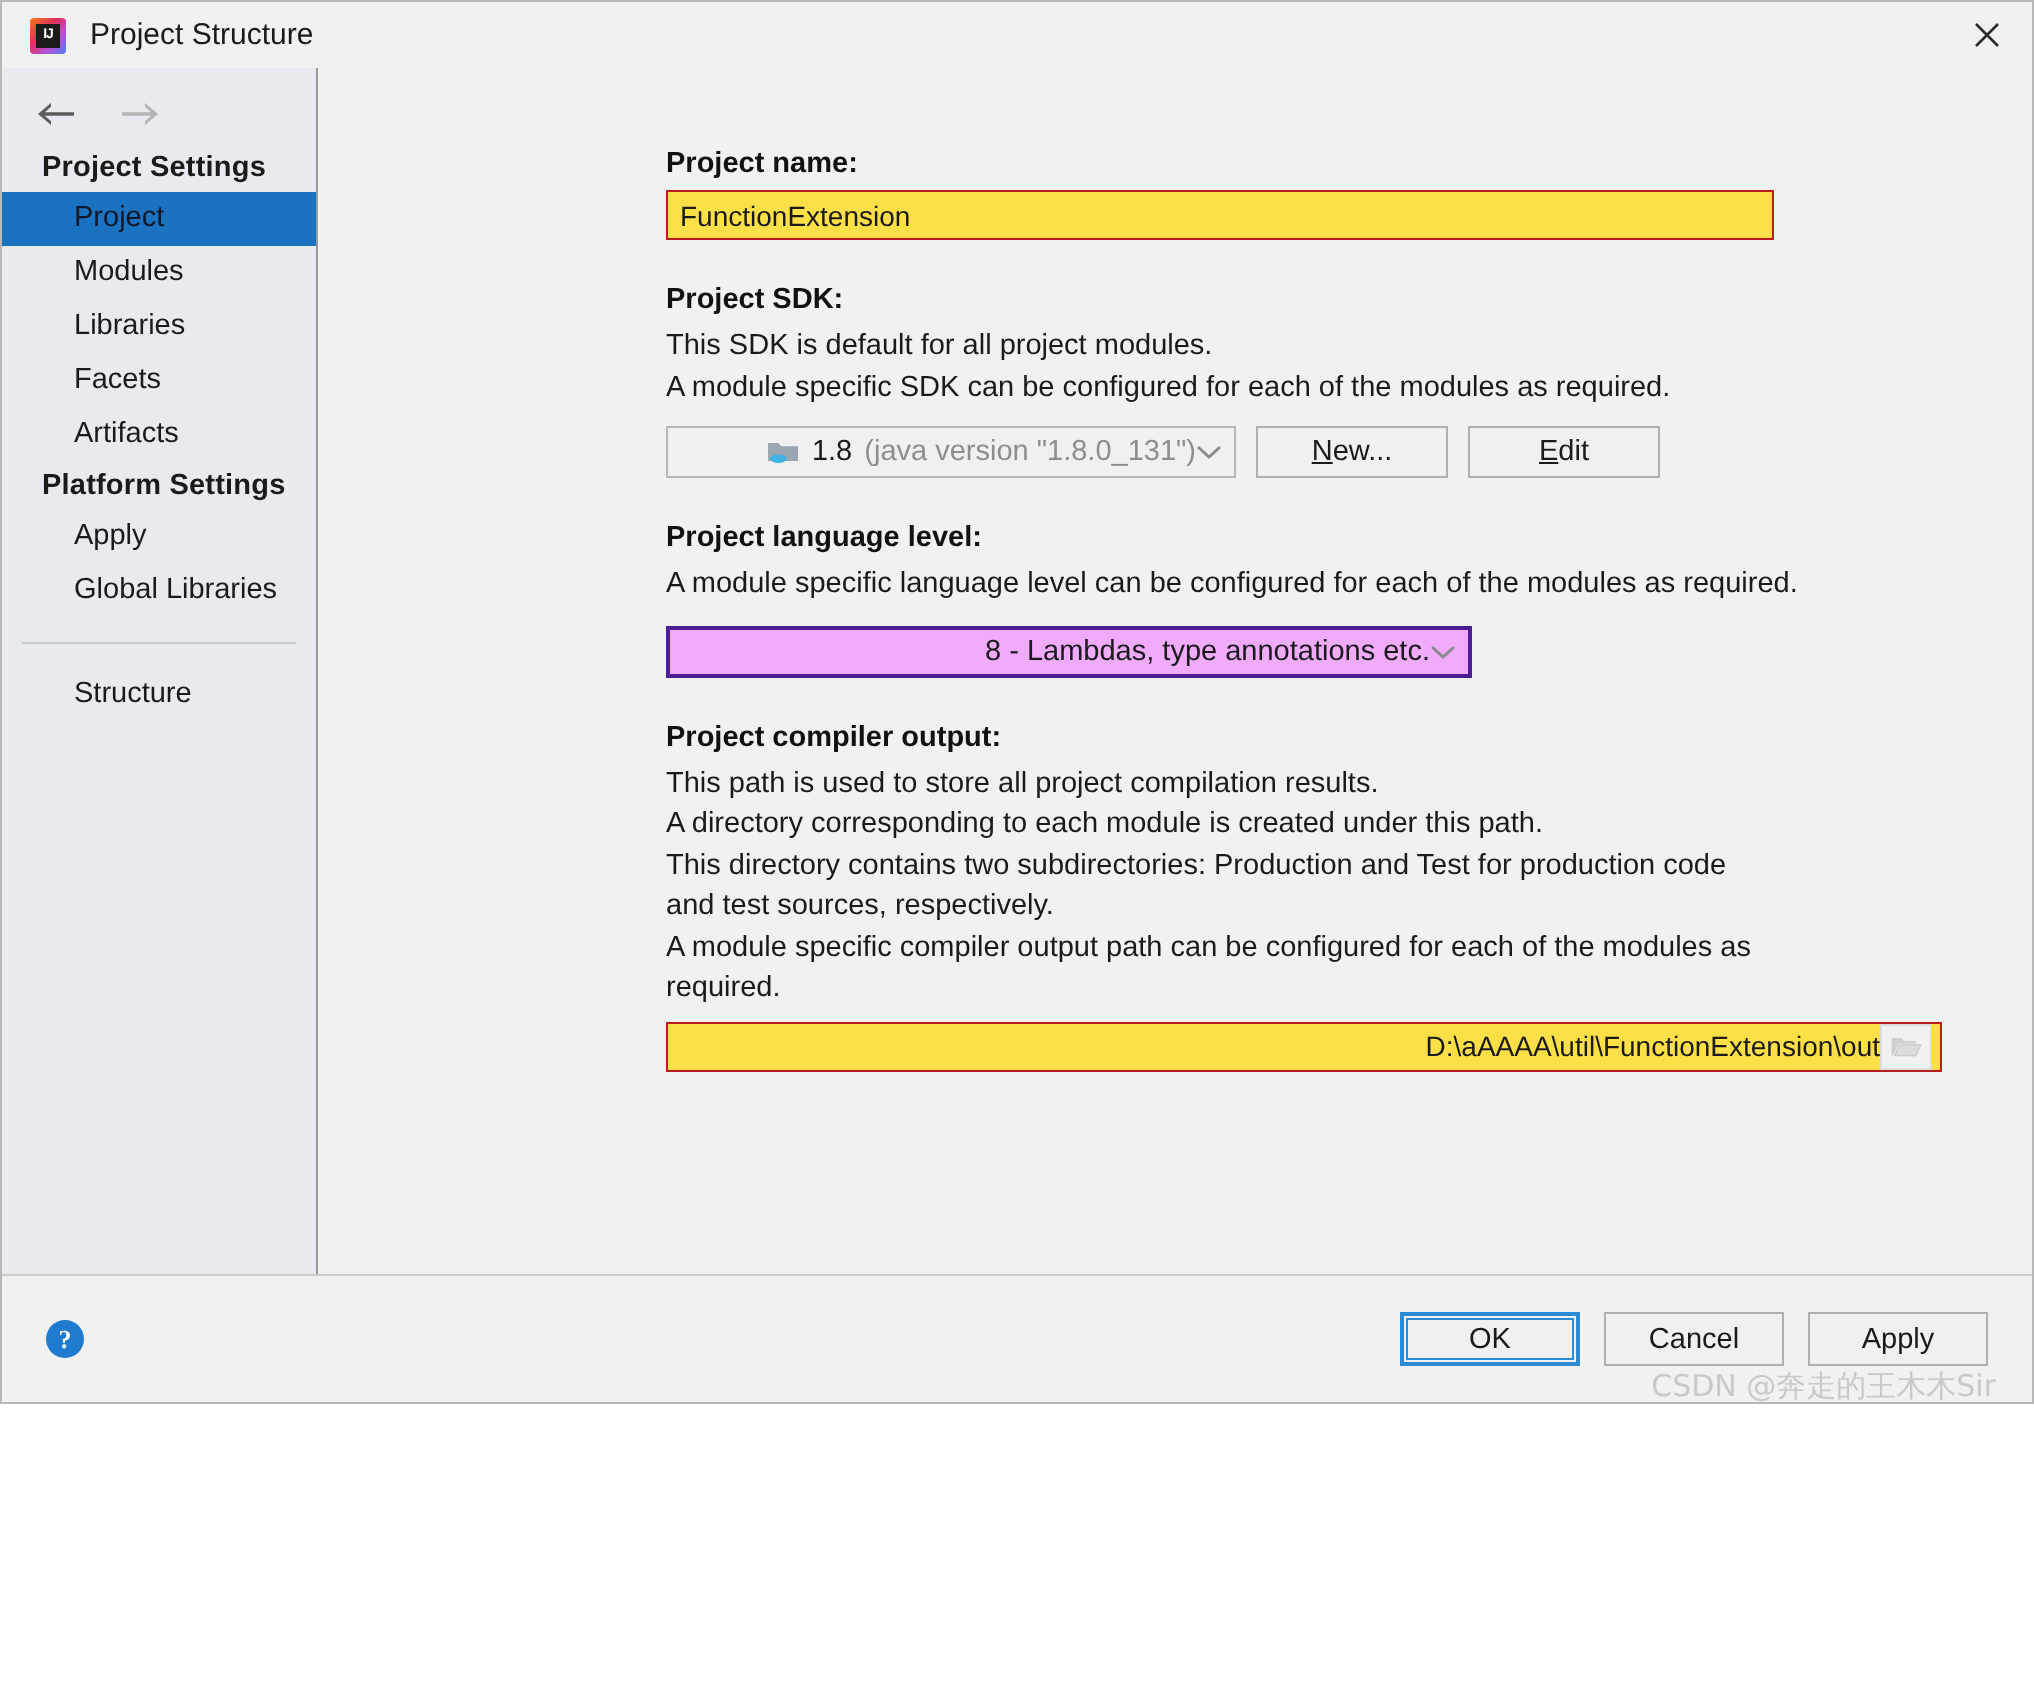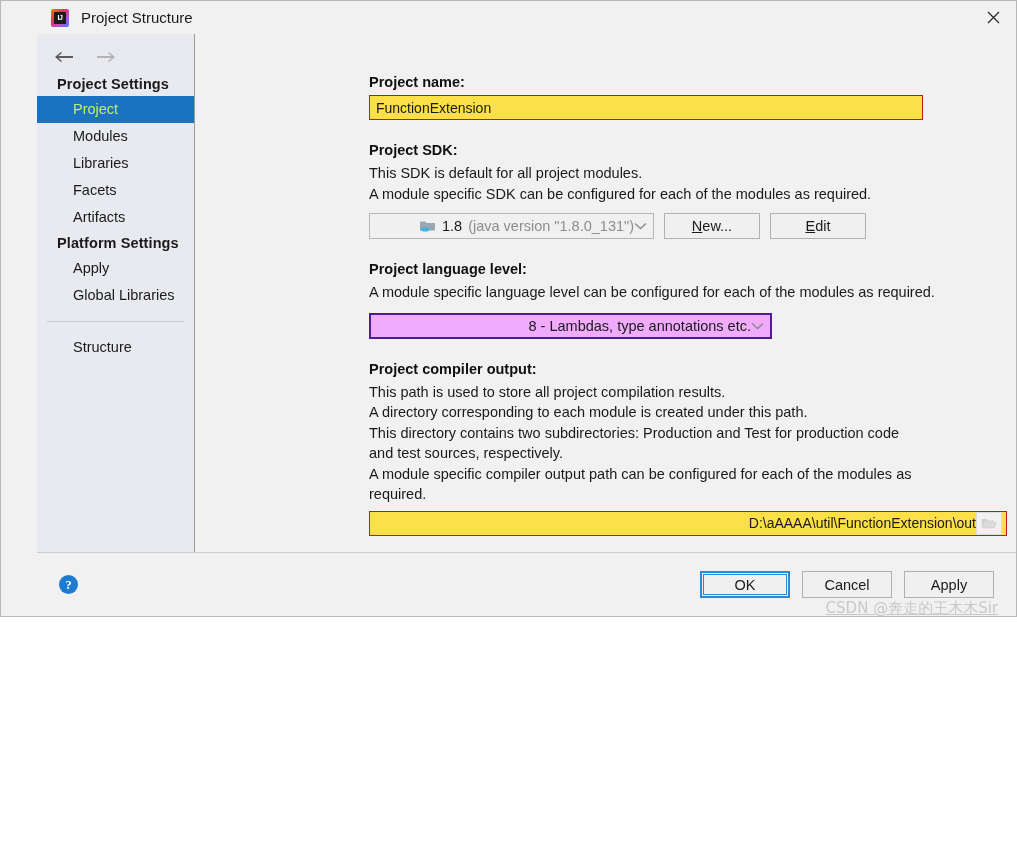--- a/index.html
+++ b/index.html
@@ -11,27 +11,26 @@
     font-family: "Liberation Sans", sans-serif;
     -webkit-font-smoothing: antialiased;
     overflow: hidden;
     position: relative;
   }
 
   
   .window {
     position: absolute;
     left: 0; top: 0;
-    width: 1017px; height: 617px;
+    width: 1017px; height: 702px;
     background: #f1f1f1;
     box-sizing: border-box;
     border: 1px solid #b8b8b8;
     display: flex;
     flex-direction: column;
-    padding-left: 36px;
   }
 
   
   .titlebar {
     height: 33px;
     background: #f1f1f1;
     display: flex;
     align-items: center;
     flex: none;
     position: relative;
@@ -116,21 +115,21 @@
     letter-spacing: 0.1px;
   }
   .nav-item {
     font-size: 14.5px;
     color: #1a1a1a;
     padding: 3px 0 4px 36px;
     line-height: 20px;
   }
   .nav-item.selected {
     background: #1a72c0;
-    color: #bef264;
+    color: #0f172a;
   }
   .sep {
     height: 1px;
     background: #c8cbd2;
     margin: 12px 10px 12px 10px;
   }
 
   
   .content {
     flex: 1;
@@ -272,21 +271,20 @@
     outline-offset: -4px;
   }
   .watermark {
     position: absolute;
     right: 18px;
     bottom: -2px;
     font-size: 15px;
     color: #c9c9c9;
     white-space: nowrap;
     font-family: "DejaVu Sans", sans-serif;
-    text-decoration: underline;
   }
 </style>
 </head>
 <body>
 
 <div class="window">
 
   <div class="titlebar">
     <div class="app-icon">
       <div class="sq"></div>

